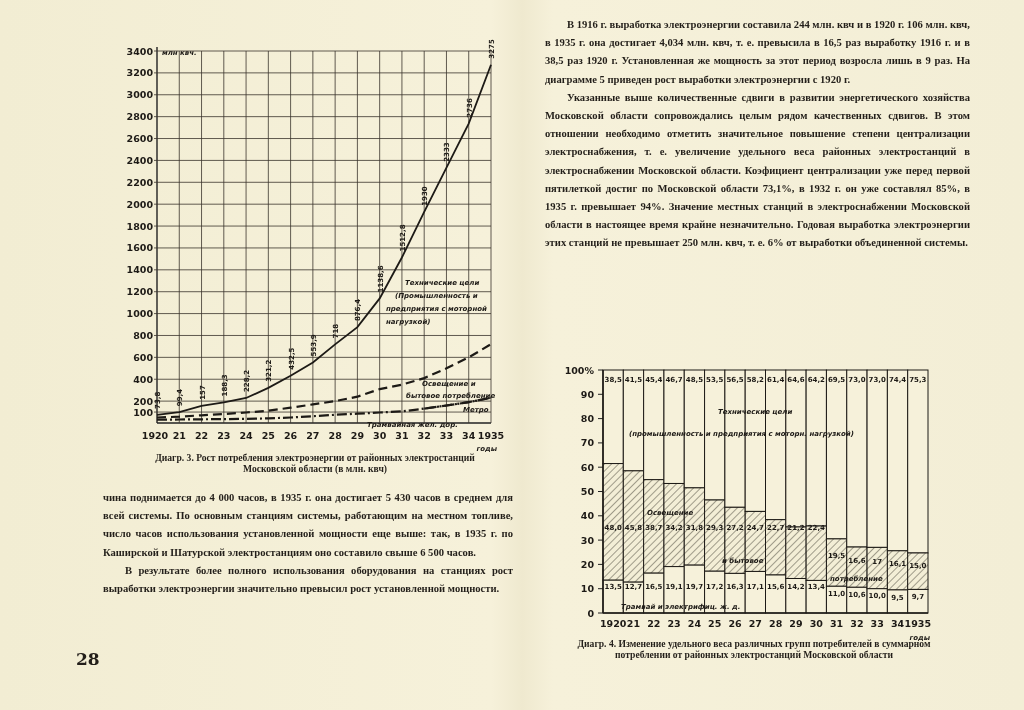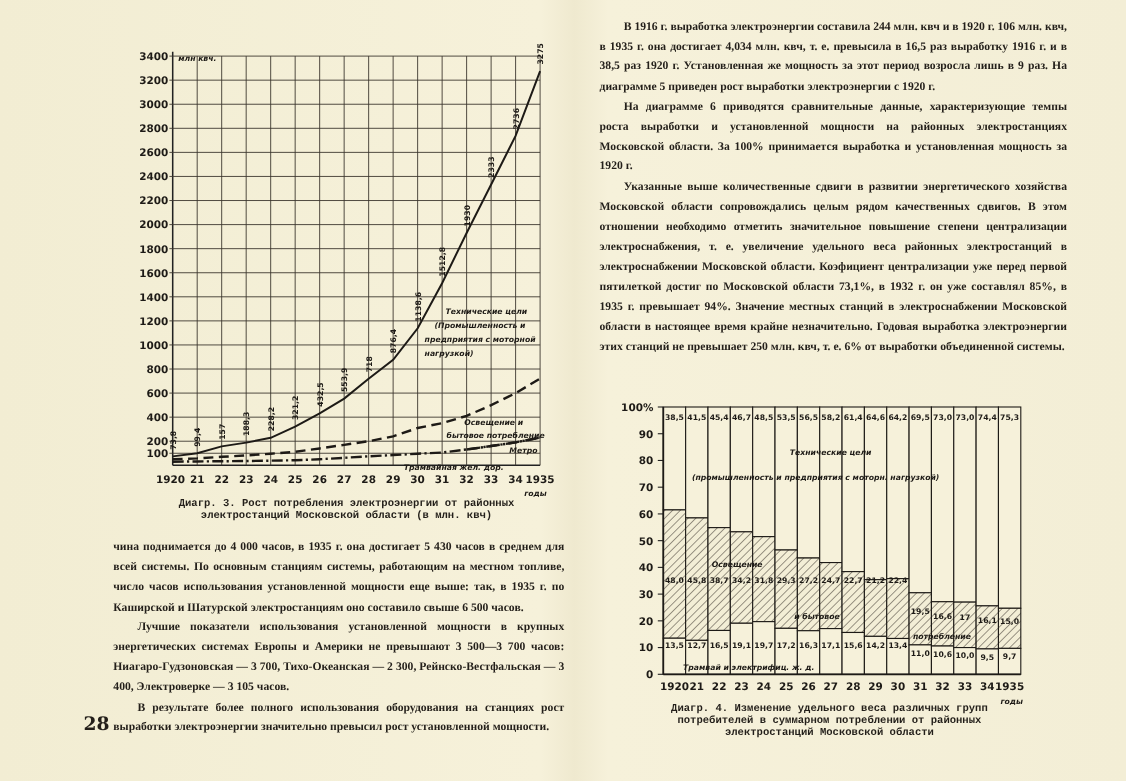--- a/index.html
+++ b/index.html
@@ -1,20 +1,20 @@
 <!DOCTYPE html>
 <html><head>
 <meta charset="utf-8">
 <style>
   html,body{margin:0;padding:0;}
   body{width:1024px;height:710px;background:#f5f0d8;position:relative;overflow:hidden;font-family:"DejaVu Serif",serif;color:#1d1a16;}
   .page{position:absolute;inset:0;background:linear-gradient(90deg,#f2edd3 0%,#f6f1da 48%,#efe9cf 51%,#f6f1da 54%,#f3eed6 100%);}
   .para{position:absolute;font-family:Liberation Serif, serif;font-weight:bold;font-size:10.6px;line-height:18.2px;text-align:justify;color:#231f1a;}
   .para p{margin:0;text-indent:22px;}
-  .caption{position:absolute;font-family:Liberation Mono, monospace;font-weight:bold;font-size:9.6px;line-height:11px;text-align:center;color:#231f1a;}
+  .caption{position:absolute;font-family:Liberation Serif, serif;font-weight:bold;font-size:9.6px;line-height:11px;text-align:center;color:#231f1a;}
   .pagenum{position:absolute;font-family:"DejaVu Serif",serif;font-weight:bold;font-size:17px;color:#231f1a;}
   svg text{font-family:"DejaVu Sans",sans-serif;}
   .tick{font-size:9.5px;font-weight:bold;fill:#1d1a16;}
   .lbl{font-size:7px;font-style:italic;font-weight:bold;fill:#1d1a16;}
   .val{font-size:7px;font-weight:bold;fill:#1d1a16;}
 </style>
 </head>
 <body>
 
 <div class="page"></div>
@@ -270,23 +270,21 @@
     <text x="629" y="436" class="lbl">(промышленность и предприятия с моторн. нагрузкой)</text>
     <text x="647" y="515" class="lbl">Освещение</text>
     <text x="722" y="563" class="lbl">и бытовое</text>
     <text x="830" y="581" class="lbl">потребление</text>
     <text x="621" y="609" class="lbl">Трамвай и электрифиц. ж. д.</text>
   </svg>
 <div class="caption" style="left:574px;top:638px;width:360px;">Диагр. 4. Изменение удельного веса различных групп потребителей в суммарном потреблении от районных электростанций Московской области</div>
 
 <div class="para" id="right-col" style="left:545px;top:16px;width:425px;">
     <p>В 1916 г. выработка электроэнергии составила 244 млн. квч и в 1920 г. 106 млн. квч, в 1935 г. она достигает 4,034 млн. квч, т. е. превысила в 16,5 раз выработку 1916 г. и в 38,5 раз 1920 г. Установленная же мощность за этот период возросла лишь в 9 раз. На диаграмме 5 приведен рост выработки электроэнергии с 1920 г.</p>
-    <p>На диаграмме 6 приводятся сравнительные данные, характеризующие темпы роста выработки и установленной мощности на районных электростанциях Московской области. За 100% принимается выработка и установленная мощность за 1920 г.</p>
     <p>Указанные выше количественные сдвиги в развитии энергетического хозяйства Московской области сопровождались целым рядом качественных сдвигов. В этом отношении необходимо отметить значительное повышение степени централизации электроснабжения, т. е. увеличение удельного веса районных электростанций в электроснабжении Московской области. Коэфициент централизации уже перед первой пятилеткой достиг по Московской области 73,1%, в 1932 г. он уже составлял 85%, в 1935 г. превышает 94%. Значение местных станций в электроснабжении Московской области в настоящее время крайне незначительно. Годовая выработка электроэнергии этих станций не превышает 250 млн. квч, т. е. 6% от выработки объединенной системы.</p>
   </div>
 
 <div class="para" id="left-col" style="left:103px;top:489px;width:410px;">
     <p style="text-indent: 0px;">чина поднимается до 4 000 часов, в 1935 г. она достигает 5 430 часов в среднем для всей системы. По основным станциям системы, работающим на местном топливе, число часов использования установленной мощности еще выше: так, в 1935 г. по Каширской и Шатурской электростанциям оно составило свыше 6 500 часов.</p>
-    <p>Лучшие показатели использования установленной мощности в крупных энергетических системах Европы и Америки не превышают 3 500—3 700 часов: Ниагаро-Гудзоновская — 3 700, Тихо-Океанская — 2 300, Рейнско-Вестфальская — 3 400, Электроверке — 3 105 часов.</p>
     <p>В результате более полного использования оборудования на станциях рост выработки электроэнергии значительно превысил рост установленной мощности.</p>
   </div>
 
 <div class="pagenum" style="left:76px;top:649px;">28</div>
 
 </body></html>

